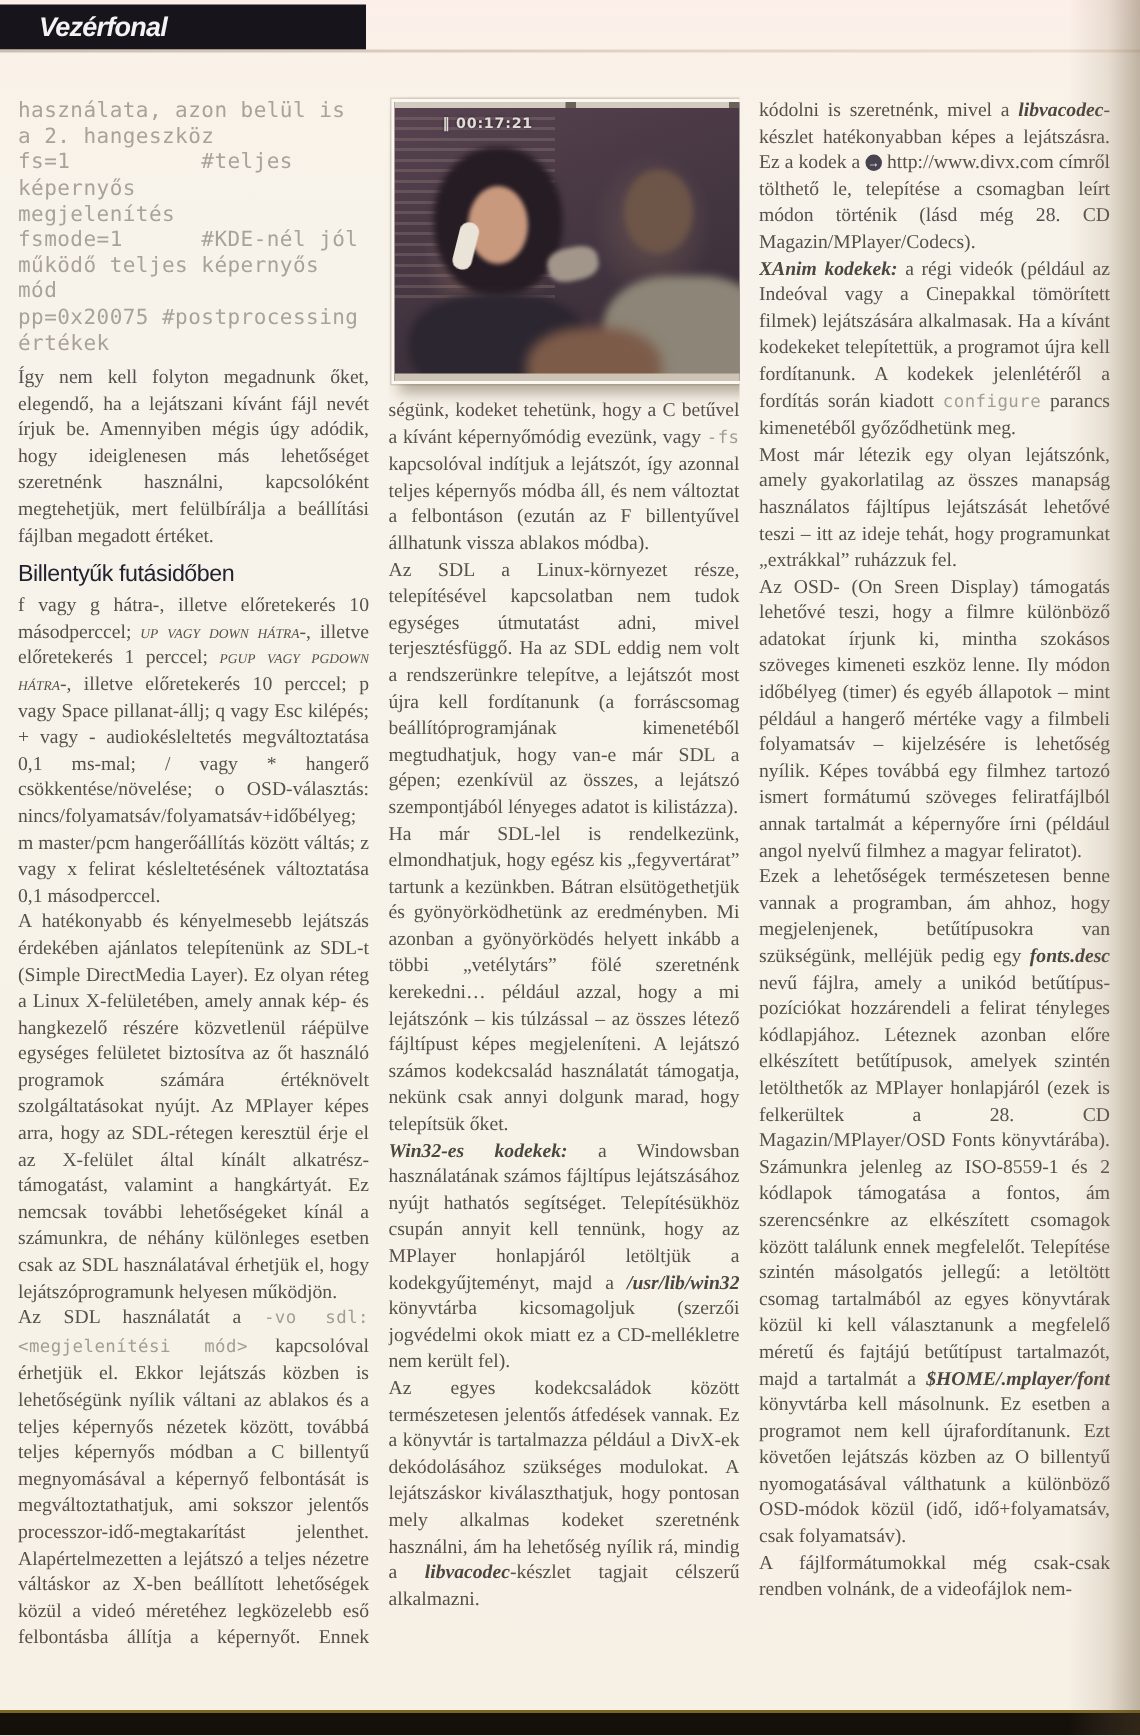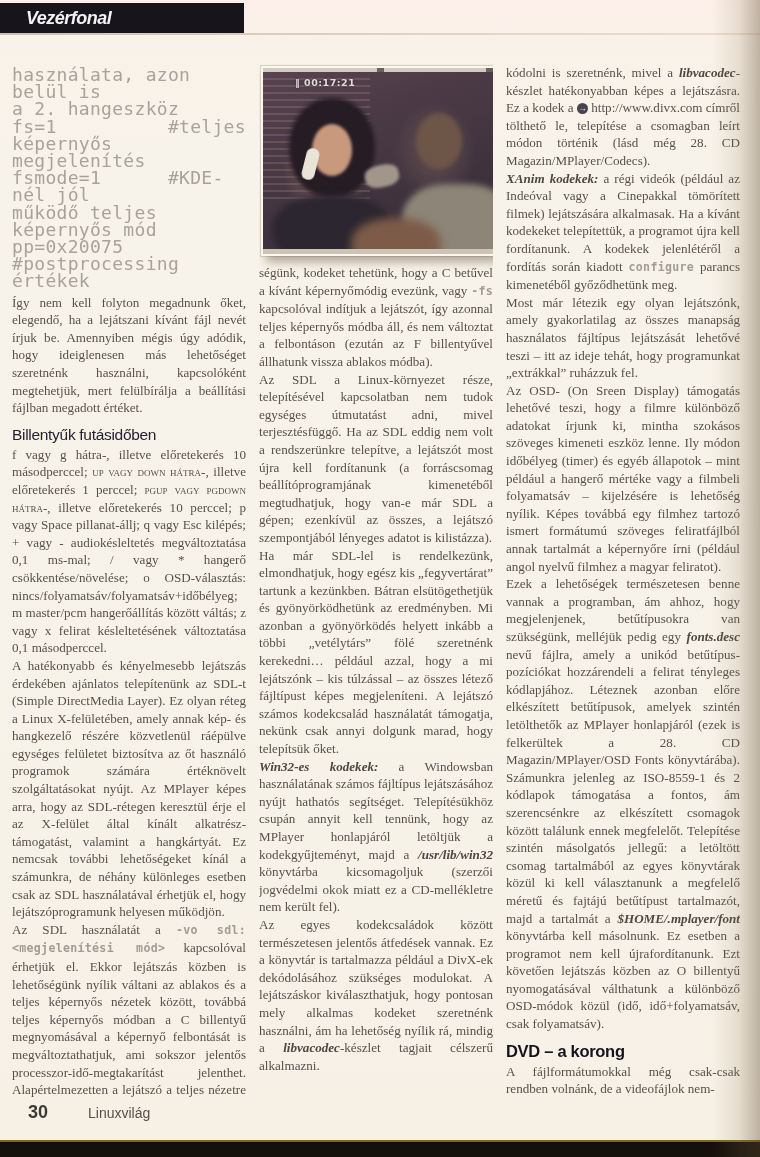--- a/index.html
+++ b/index.html
@@ -11,27 +11,27 @@
     display:flex;align-items:center;padding-left:6px;box-sizing:border-box;}
   .tag-bar span{color:#f4f2f4;font:italic 800 18px/1 "Liberation Sans",sans-serif;letter-spacing:-0.5px;margin-left:20px;}
   .top-rule{position:absolute;left:0;top:33px;right:0;height:2px;
     background:linear-gradient(to right,#bfae9f,#dccaba 60%,#e6d6c6);opacity:.75;}
   
   .columns{position:absolute;top:64px;left:12px;display:flex;gap:13px;}
   .col{width:234px;height:1038px;overflow:hidden;}
   .para{margin:0;text-align:justify;font-size:13.1px;line-height:17.6px;color:#57504b;}
   .sn{}
   .si{}
-  .ssc{font-variant:small-caps;}
+  .ssc{font-style:italic;font-variant:small-caps;}
   .sbi{font-style:italic;font-weight:bold;color:#4e4741;}
-  .sm{font-family:"DejaVu Sans Mono",monospace;font-size:11.6px;color:#a29c95;letter-spacing:.3px;font-weight:bold;}
+  .sm{font-family:"DejaVu Sans Mono",monospace;font-size:11.6px;color:#a29c95;letter-spacing:.3px;}
   .sico{display:inline-block;width:11px;height:11px;border-radius:50%;background:#474450;color:#fff;
     font:bold 8px/11px "Liberation Sans",sans-serif;text-align:center;vertical-align:1px;}
   .code{margin:2px 0 4px 0;white-space:pre-wrap;font-family:"DejaVu Sans Mono",monospace;
-    font-size:18px;line-height:17.2px;color:#a8a29a;letter-spacing:.3px;}
+    font-size:14px;line-height:17.2px;color:#a8a29a;letter-spacing:.3px;}
   .hd{margin:9px 0 2px 0;font-family:"Liberation Sans",sans-serif;font-weight:700;
     font-size:16.5px;letter-spacing:-0.3px;color:#14131d;}
   .hd-light{font-weight:400;font-size:15.5px;color:#232230;}
   
   .photo-frame{width:232px;height:186px;margin:2px 0 8px 2px;background:#fbf8f2;padding:2px;
     box-shadow:5px 6px 9px rgba(110,95,75,.5),0 0 0 1px #ddd2c2;}
   .photo{position:relative;width:100%;height:100%;overflow:hidden;
     background:
       radial-gradient(ellipse 62px 78px at 27% 55%,rgba(205,152,120,.45),rgba(0,0,0,0) 70%),
       radial-gradient(ellipse 58px 72px at 74% 45%,rgba(150,118,98,.40),rgba(0,0,0,0) 70%),
@@ -113,24 +113,19 @@
         <p class="para"><span class="sbi">Win32-es kodekek:</span><span class="sn"> a Windowsban használatának számos fájltípus lejátszásához nyújt hathatós segítséget. Telepítésükhöz csupán annyit kell tennünk, hogy az MPlayer honlapjáról letöltjük a kodekgyűjteményt, majd a </span><span class="sbi">/usr/lib/win32</span><span class="sn"> könyvtárba kicsomagoljuk (szerzői jogvédelmi okok miatt ez a CD-mellékletre nem került fel).</span></p>
         <p class="para"><span class="sn">Az egyes kodekcsaládok között természetesen jelentős átfedések vannak. Ez a könyvtár is tartalmazza például a DivX-ek dekódolásához szükséges modulokat. A lejátszáskor kiválaszthatjuk, hogy pontosan mely alkalmas kodeket szeretnénk használni, ám ha lehetőség nyílik rá, mindig a </span><span class="sbi">libvacodec</span><span class="sn">-készlet tagjait célszerű alkalmazni.</span></p>
       </div>
 
     <div class="col">
         <p class="para"><span class="sn">kódolni is szeretnénk, mivel a </span><span class="sbi">libvacodec</span><span class="sn">-készlet hatékonyabban képes a lejátszásra. Ez a kodek a </span><span class="sico">→</span><span class="sn"> http://www.divx.com címről tölthető le, telepítése a csomagban leírt módon történik (lásd még 28. CD Magazin/MPlayer/Codecs).</span></p>
         <p class="para"><span class="sbi">XAnim kodekek:</span><span class="sn"> a régi videók (például az Indeóval vagy a Cinepakkal tömörített filmek) lejátszására alkalmasak. Ha a kívánt kodekeket telepítettük, a programot újra kell fordítanunk. A kodekek jelenlétéről a fordítás során kiadott </span><span class="sm">configure</span><span class="sn"> parancs kimenetéből győződhetünk meg.</span></p>
         <p class="para"><span class="sn">Most már létezik egy olyan lejátszónk, amely gyakorlatilag az összes manapság használatos fájltípus lejátszását lehetővé teszi – itt az ideje tehát, hogy programunkat „extrákkal” ruházzuk fel.</span></p>
         <p class="para"><span class="sn">Az OSD- (On Sreen Display) támogatás lehetővé teszi, hogy a filmre különböző adatokat írjunk ki, mintha szokásos szöveges kimeneti eszköz lenne. Ily módon időbélyeg (timer) és egyéb állapotok – mint például a hangerő mértéke vagy a filmbeli folyamatsáv – kijelzésére is lehetőség nyílik. Képes továbbá egy filmhez tartozó ismert formátumú szöveges feliratfájlból annak tartalmát a képernyőre írni (például angol nyelvű filmhez a magyar feliratot).</span></p>
         <p class="para"><span class="sn">Ezek a lehetőségek természetesen benne vannak a programban, ám ahhoz, hogy megjelenjenek, betűtípusokra van szükségünk, melléjük pedig egy </span><span class="sbi">fonts.desc</span><span class="sn"> nevű fájlra, amely a unikód betűtípus-pozíciókat hozzárendeli a felirat tényleges kódlapjához. Léteznek azonban előre elkészített betűtípusok, amelyek szintén letölthetők az MPlayer honlapjáról (ezek is felkerültek a 28. CD Magazin/MPlayer/OSD Fonts könyvtárába). Számunkra jelenleg az ISO-8559-1 és 2 kódlapok támogatása a fontos, ám szerencsénkre az elkészített csomagok között találunk ennek megfelelőt. Telepítése szintén másolgatós jellegű: a letöltött csomag tartalmából az egyes könyvtárak közül ki kell választanunk a megfelelő méretű és fajtájú betűtípust tartalmazót, majd a tartalmát a </span><span class="sbi">$HOME/.mplayer/font</span><span class="sn"> könyvtárba kell másolnunk. Ez esetben a programot nem kell újrafordítanunk. Ezt követően lejátszás közben az O billentyű nyomogatásával válthatunk a különböző OSD-módok közül (idő, idő+folyamatsáv, csak folyamatsáv).</span></p>
-        <div class="hd">DVD – a korong</div>
         <p class="para"><span class="sn">A fájlformátumokkal még csak-csak rendben volnánk, de a videofájlok nem-</span></p>
       </div>
   </div>
 
-  <div class="footer">
-    <span class="pageno">30</span>
-    <span class="mag">Linuxvilág</span>
-  </div>
   <div class="bottom-bar"></div>
   <div class="right-edge-shadow"></div>
 </div>
 
 </body></html>

